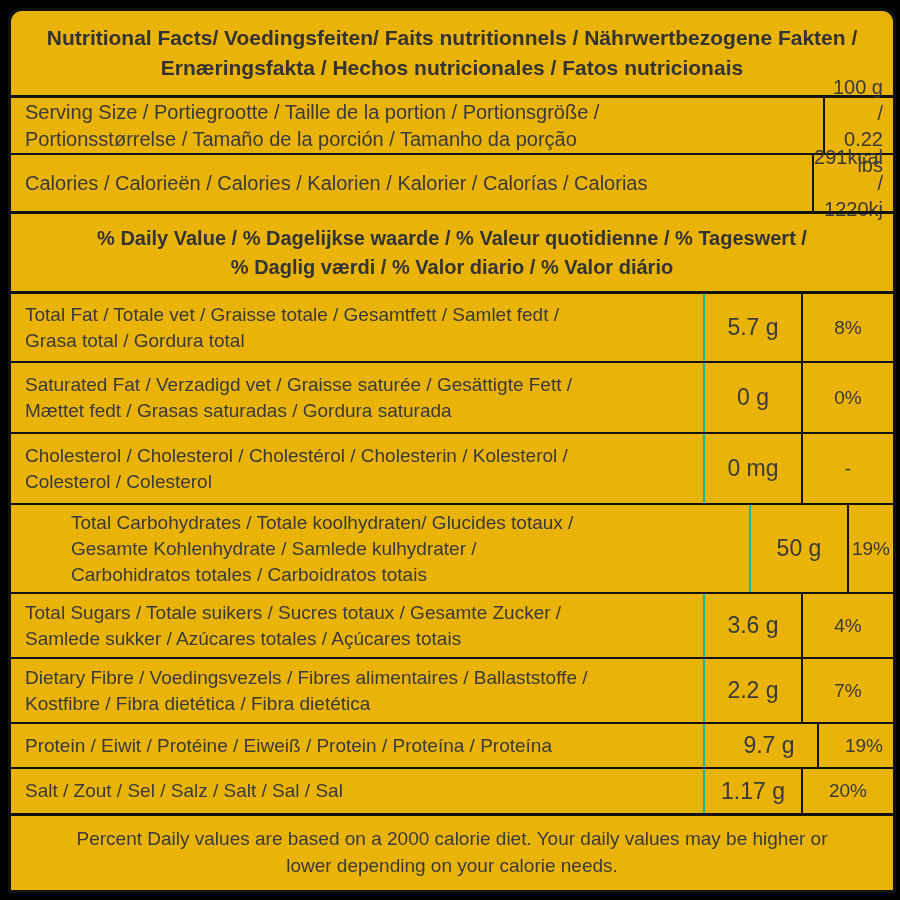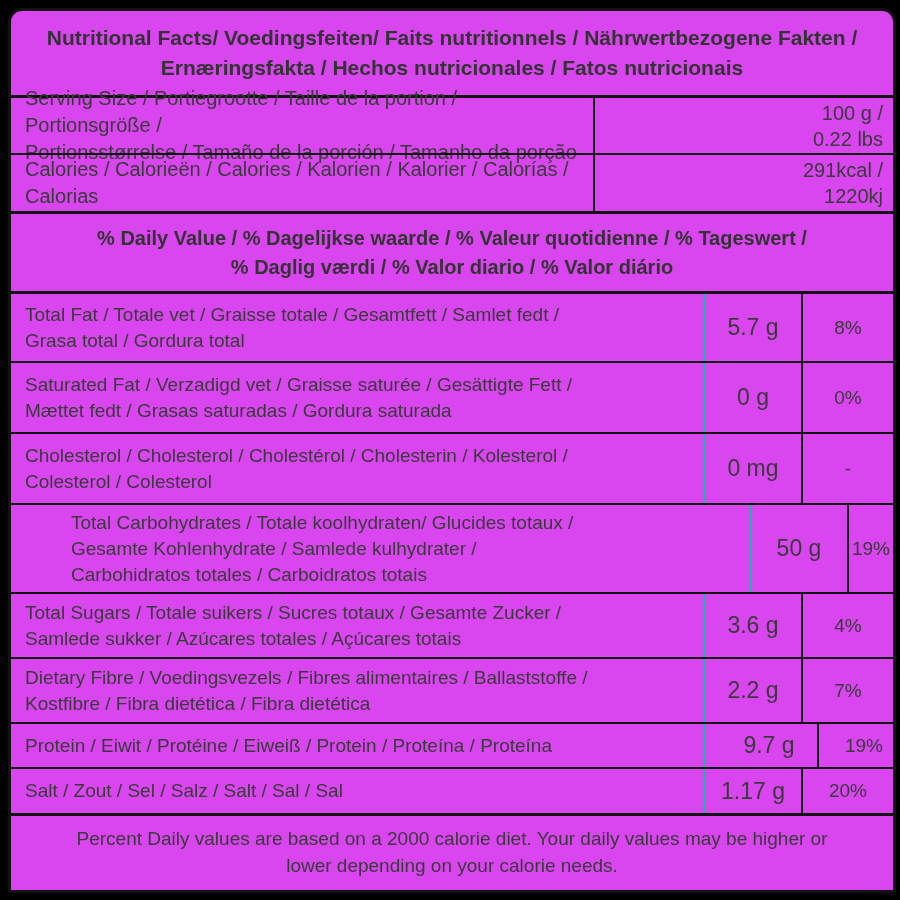--- a/index.html
+++ b/index.html
@@ -10,21 +10,21 @@
     background: #000000;
     font-family: "Liberation Sans", sans-serif;
   }
   .card {
     position: absolute;
     left: 8px;
     top: 8px;
     width: 888px;
     height: 885px;
     box-sizing: border-box;
-    background: #d946ef;
+    background: #eab308;
     border: 3px solid #121212;
     border-radius: 14px 14px 2px 2px;
     display: flex;
     flex-direction: column;
     color: #3a3a3a;
     overflow: hidden;
   }
   .row {
     display: flex;
     box-sizing: border-box;
@@ -50,21 +50,21 @@
     line-height: 30px;
     text-align: center;
     color: #333333;
     justify-content: center;
     width: 100%;
   }
   
   .serving-row  { height: 58px; }
   .calories-row { height: 58px; }
   .wide-label {
-    width: 584px;
+    width: 814px;
     border-right: 2px solid #121212;
     padding-left: 14px;
     padding-right: 6px;
     font-size: 20px;
     line-height: 27px;
   }
   .wide-value {
     flex: 1;
     justify-content: flex-end;
     text-align: right;

